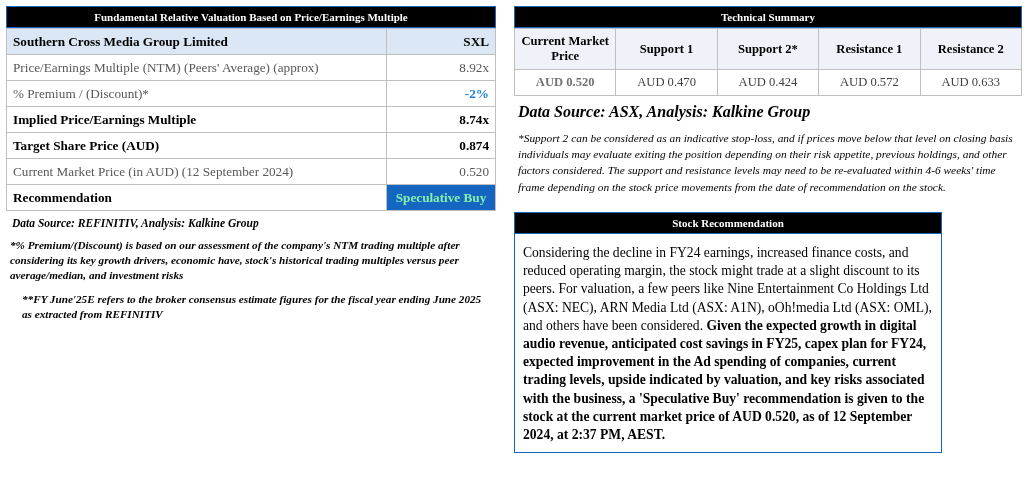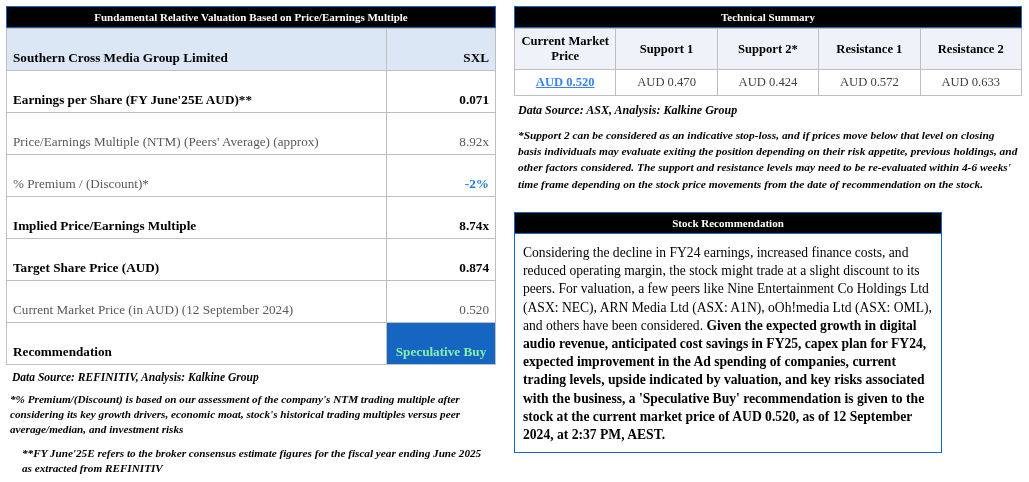--- a/index.html
+++ b/index.html
@@ -42,21 +42,21 @@
     border: 1px solid #1566c0;
     font-family: "Liberation Serif", serif;
   }
   table.val-table {
     width: 100%;
     border-collapse: collapse;
     table-layout: fixed;
   }
   table.val-table td {
     border: 1px solid #bfbfbf;
-    padding: 20px 6px 4px 6px;
+    padding: 4px 6px 4px 6px;
     font-size: 13.2px;
     vertical-align: middle;
     height: 17px;
   }
   .row-shade td {
     background: #dce7f5;
     font-weight: bold;
     font-size: 13.5px;
   }
   .lbl { text-align: left; }
@@ -103,34 +103,33 @@
   }
   table.tech-table th {
     background: #eff3f9;
     font-weight: bold;
     font-family: "Liberation Serif", serif;
   }
   table.tech-table td {
     color: #3f3f3f;
   }
   table.tech-table td.first {
-    color: #3b82f6;
-    font-weight: bold;
-    text-decoration: underline;
+    color: #737373;
+    font-weight: bold;
   }
   .tech-source {
-    font-size: 12px;
+    font-size: 16px;
     font-style: italic;
     font-weight: bold;
     margin: 7px 0 0 4px;
   }
   .tech-para {
     font-size: 11.4px;
     font-style: italic;
-    font-weight: bold;
+    font-weight: normal;
     line-height: 1.42;
     margin: 9px 4px 0 4px;
   }
   
   .stock-rec-wrap {
     position: absolute;
     left: 514px;
     top: 212px;
     width: 428px;
   }
@@ -153,24 +152,20 @@
   <div class="left-col">
     <div class="blue-header">Fundamental Relative Valuation Based on Price/Earnings Multiple</div>
 
     <table class="val-table">
       <tbody>
           <tr class="row-shade">
         <td class="lbl">Southern Cross Media Group Limited</td>
         <td class="val">SXL</td>
       </tr>
       <tr>
-        <td class="lbl bold">Earnings per Share (FY June'25E AUD)**</td>
-        <td class="val bold">0.071</td>
-      </tr>
-      <tr>
         <td class="lbl grey">Price/Earnings Multiple (NTM)  (Peers' Average) (approx)</td>
         <td class="val grey">8.92x</td>
       </tr>
       <tr>
         <td class="lbl grey">% Premium / (Discount)*</td>
         <td class="val accent">-2%</td>
       </tr>
       <tr>
         <td class="lbl bold">Implied Price/Earnings Multiple</td>
         <td class="val bold">8.74x</td>
@@ -184,21 +179,21 @@
         <td class="val grey">0.520</td>
       </tr>
       <tr>
         <td class="lbl bold">Recommendation</td>
         <td class="rec-cell">Speculative Buy</td>
       </tr>
     </tbody>
       </table>
 
     <div class="note">Data Source: REFINITIV, Analysis: Kalkine Group</div>
-    <div class="small-note">*% Premium/(Discount) is based on our assessment of the company's NTM trading multiple after considering its key growth drivers, economic moat, stock's historical trading multiples versus peer average/median, and investment risks</div>
+    <div class="small-note">*% Premium/(Discount) is based on our assessment of the company's NTM trading multiple after considering its key growth drivers, economic have, stock's historical trading multiples versus peer average/median, and investment risks</div>
     <div class="small-note indent">**FY June'25E refers to the broker consensus estimate figures for the fiscal year ending June 2025  as extracted from REFINITIV</div>
   </div>
 
   <div class="right-col">
     <div class="blue-header">Technical Summary</div>
     <table class="tech-table">
       <tbody>
           <tr>
         <th>Current Market Price</th>
         <th>Support 1</th>

